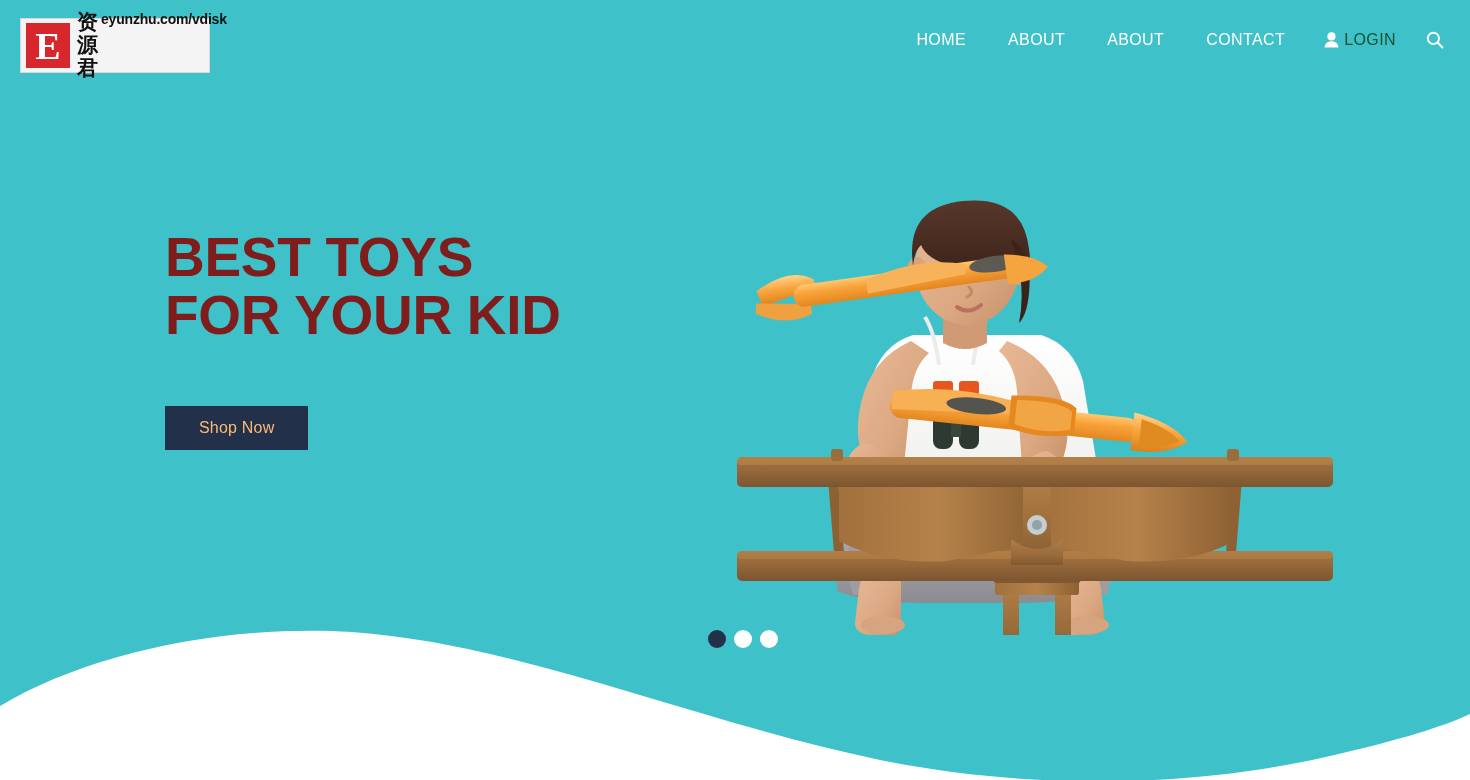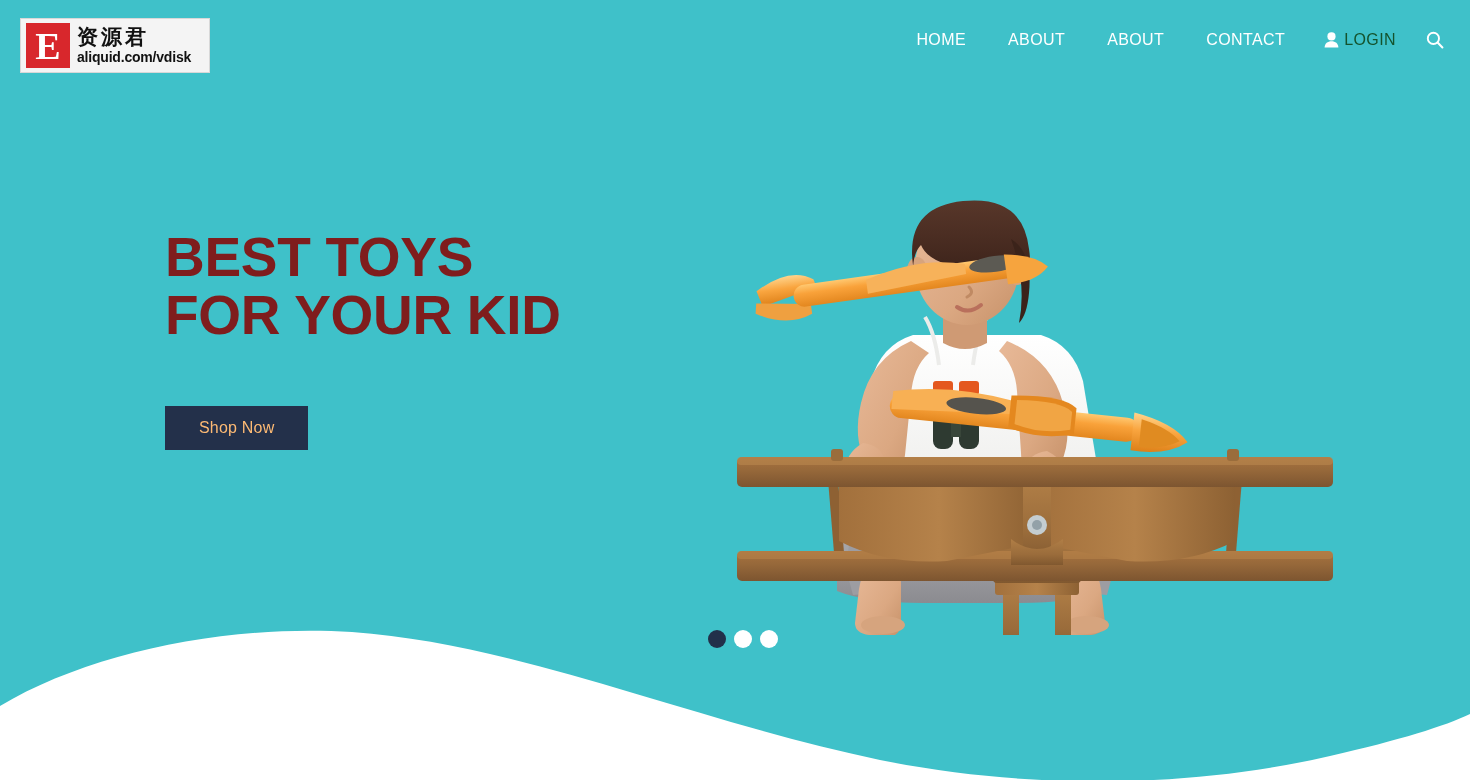--- a/index.html
+++ b/index.html
@@ -57,21 +57,21 @@
     font-family:"Liberation Serif", serif;
     font-weight:bold;
     font-size:38px;
     line-height:38px;
     color:#ffffff;
     letter-spacing:0;
   }
   #logo-text {
     margin-left:7px;
     display:flex;
-    flex-direction:column;
+    flex-direction:row;
     justify-content:center;
   }
   #logo-cn {
     font-family:"DejaVu Sans", sans-serif;
     font-size:21px;
     font-weight:bold;
     color:#111;
     letter-spacing:3px;
     line-height:23px;
   }
@@ -327,21 +327,21 @@
   </svg>
 
   <div id="header">
 
     <div id="logo">
       <div id="logo-mark">
         <span id="logo-mark-inner">E</span>
       </div>
       <div id="logo-text">
         <span id="logo-cn">资源君</span>
-        <span id="logo-url">aliquid.com/vdisk</span>
+        <span id="logo-url">eyunzhu.com/vdisk</span>
       </div>
     </div>
 
     <nav id="nav">
       <a class="nav-link">HOME</a>
       <a class="nav-link">ABOUT</a>
       <a class="nav-link">ABOUT</a>
       <a class="nav-link">CONTACT</a>
 
       <a id="nav-login">

